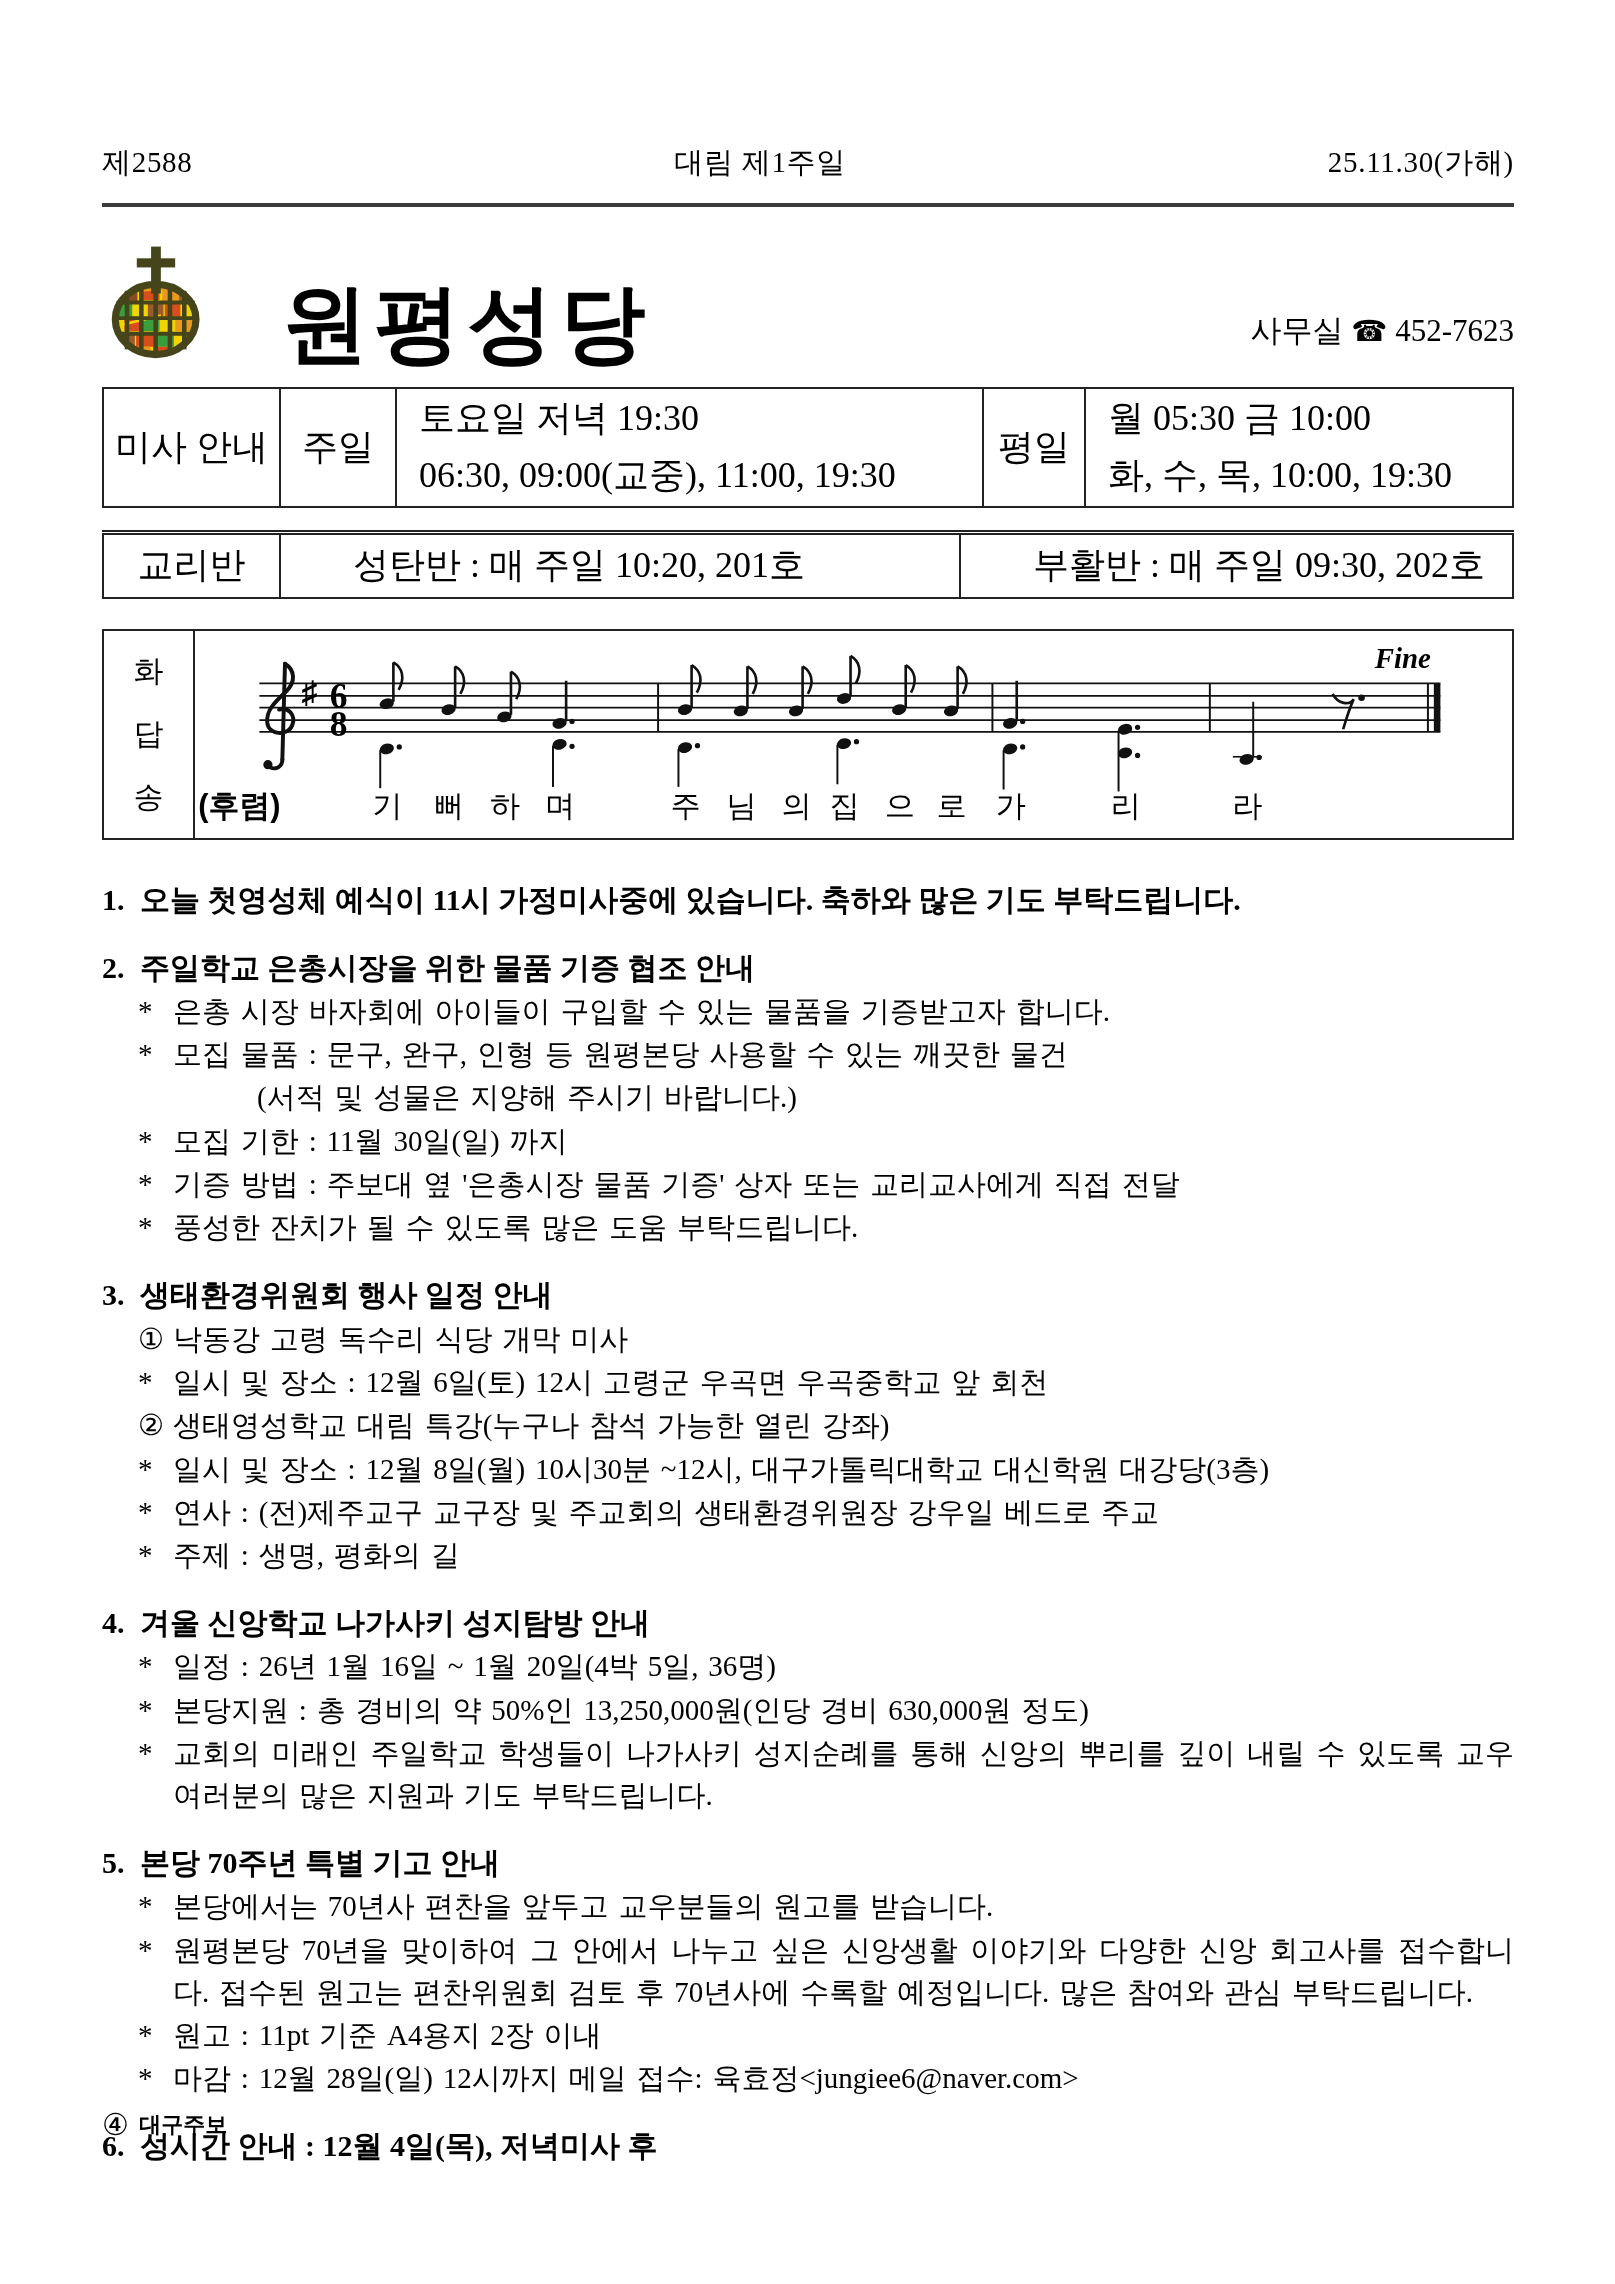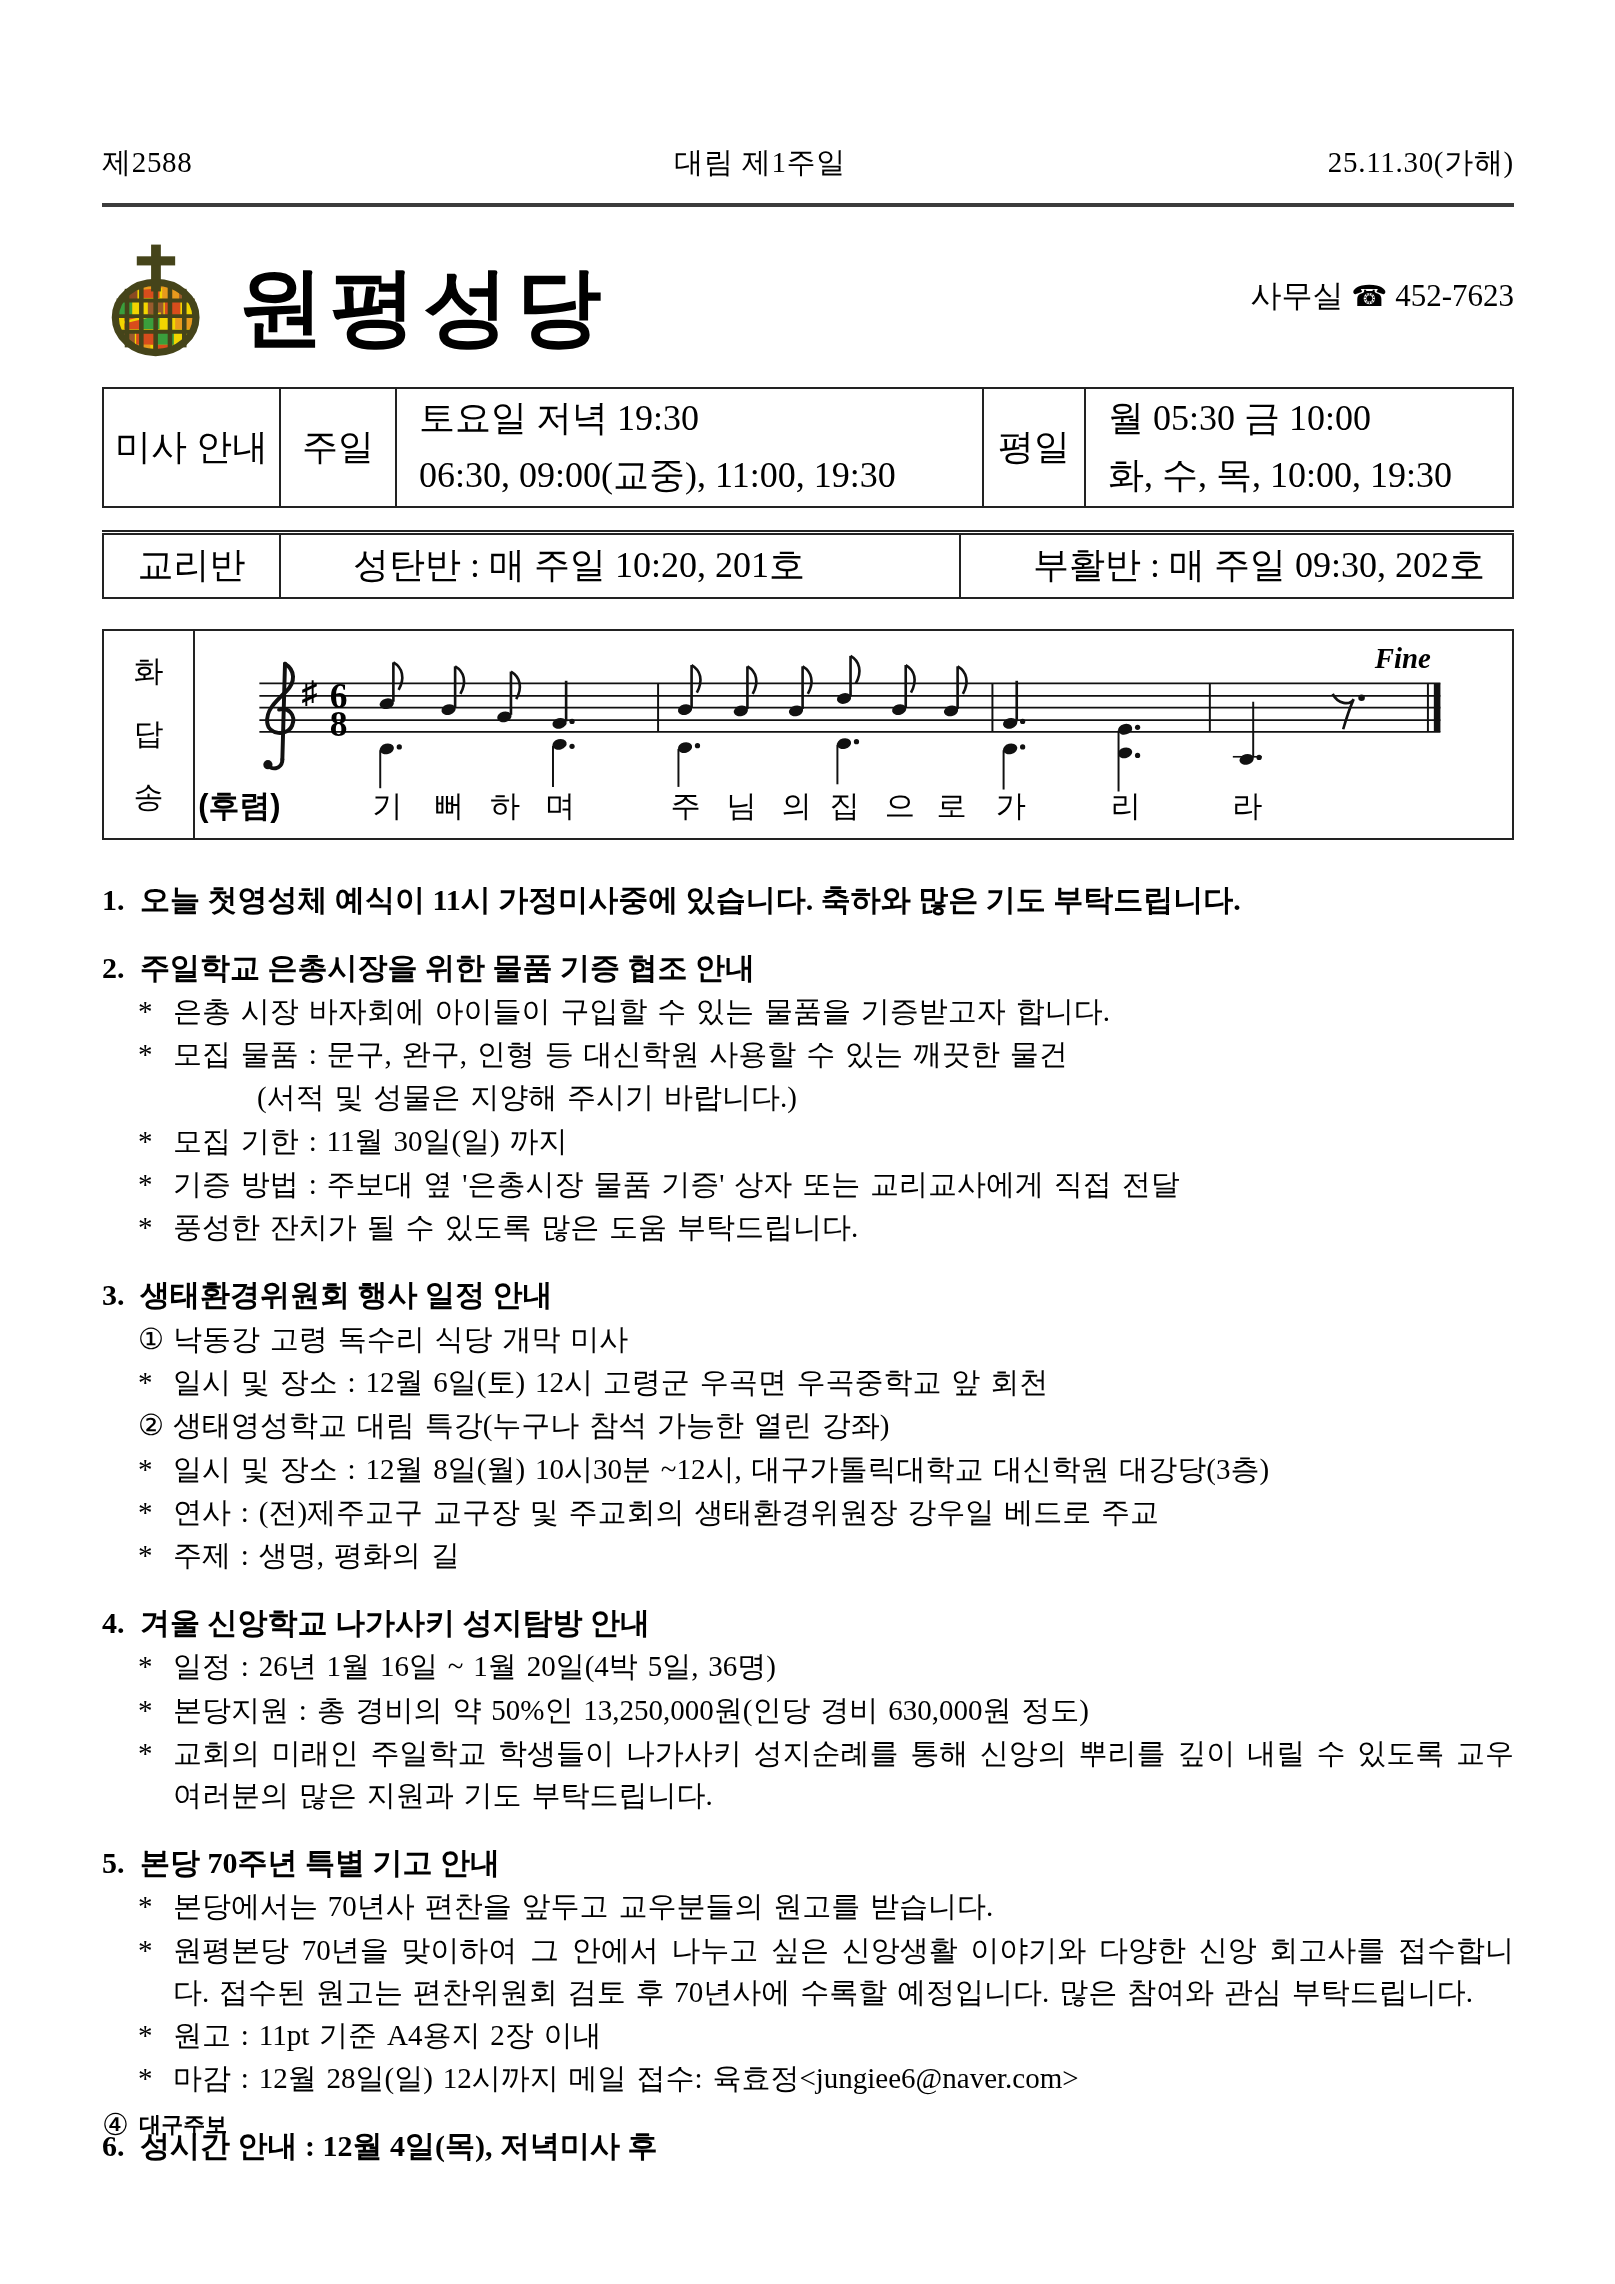--- a/index.html
+++ b/index.html
@@ -9,21 +9,21 @@
     overflow:hidden;position:relative;
   }
   .page{padding:16px 102px;}
 
   
   .doc-header{display:flex;justify-content:space-between;align-items:baseline;
     padding-top:127px;font-size:29px;letter-spacing:0.7px;}
   .rule{border:0;border-top:4.6px solid #3c3c3c;margin:19.6px 0 0 0;}
 
   
-  .brand-row{display:flex;align-items:center;margin-top:34px;height:124px;}
+  .brand-row{display:flex;align-items:flex-end;margin-top:34px;height:124px;gap:44px;}
   .logo{width:119px;height:121px;flex:0 0 auto;}
   .brand-title{font-family:"Liberation Sans","DejaVu Sans",sans-serif;
     font-weight:bold;font-size:86px;line-height:1.05;letter-spacing:6.5px;
     margin-left:17px;transform:translateY(3.9px);}
   .office{margin-left:auto;font-size:31px;padding-bottom:13px;white-space:nowrap;}
   .office .tel-icon{font-family:"DejaVu Sans",sans-serif;font-size:29px;}
 
   
   table.mass{width:100%;border-collapse:collapse;margin-top:22px;
     font-size:36px;table-layout:fixed;}
@@ -310,21 +310,21 @@
           <span class="sec-no">2.</span>
           <span class="sec-title">주일학교 은총시장을 위한 물품 기증 협조 안내</span>
         </div>
         <div class="bullets">
           <div class="bullet">
             <span class="marker">*</span>
             <span class="b-text">은총 시장 바자회에 아이들이 구입할 수 있는 물품을 기증받고자 합니다.</span>
           </div>
           <div class="bullet">
             <span class="marker">*</span>
-            <span class="b-text">모집 물품 : 문구, 완구, 인형 등 대신학원 사용할 수 있는 깨끗한 물건</span>
+            <span class="b-text">모집 물품 : 문구, 완구, 인형 등 원평본당 사용할 수 있는 깨끗한 물건</span>
           </div>
           <div class="bullet indent2">
             <span class="b-text">(서적 및 성물은 지양해 주시기 바랍니다.)</span>
           </div>
           <div class="bullet">
             <span class="marker">*</span>
             <span class="b-text">모집 기한 : 11월 30일(일) 까지</span>
           </div>
           <div class="bullet">
             <span class="marker">*</span>

